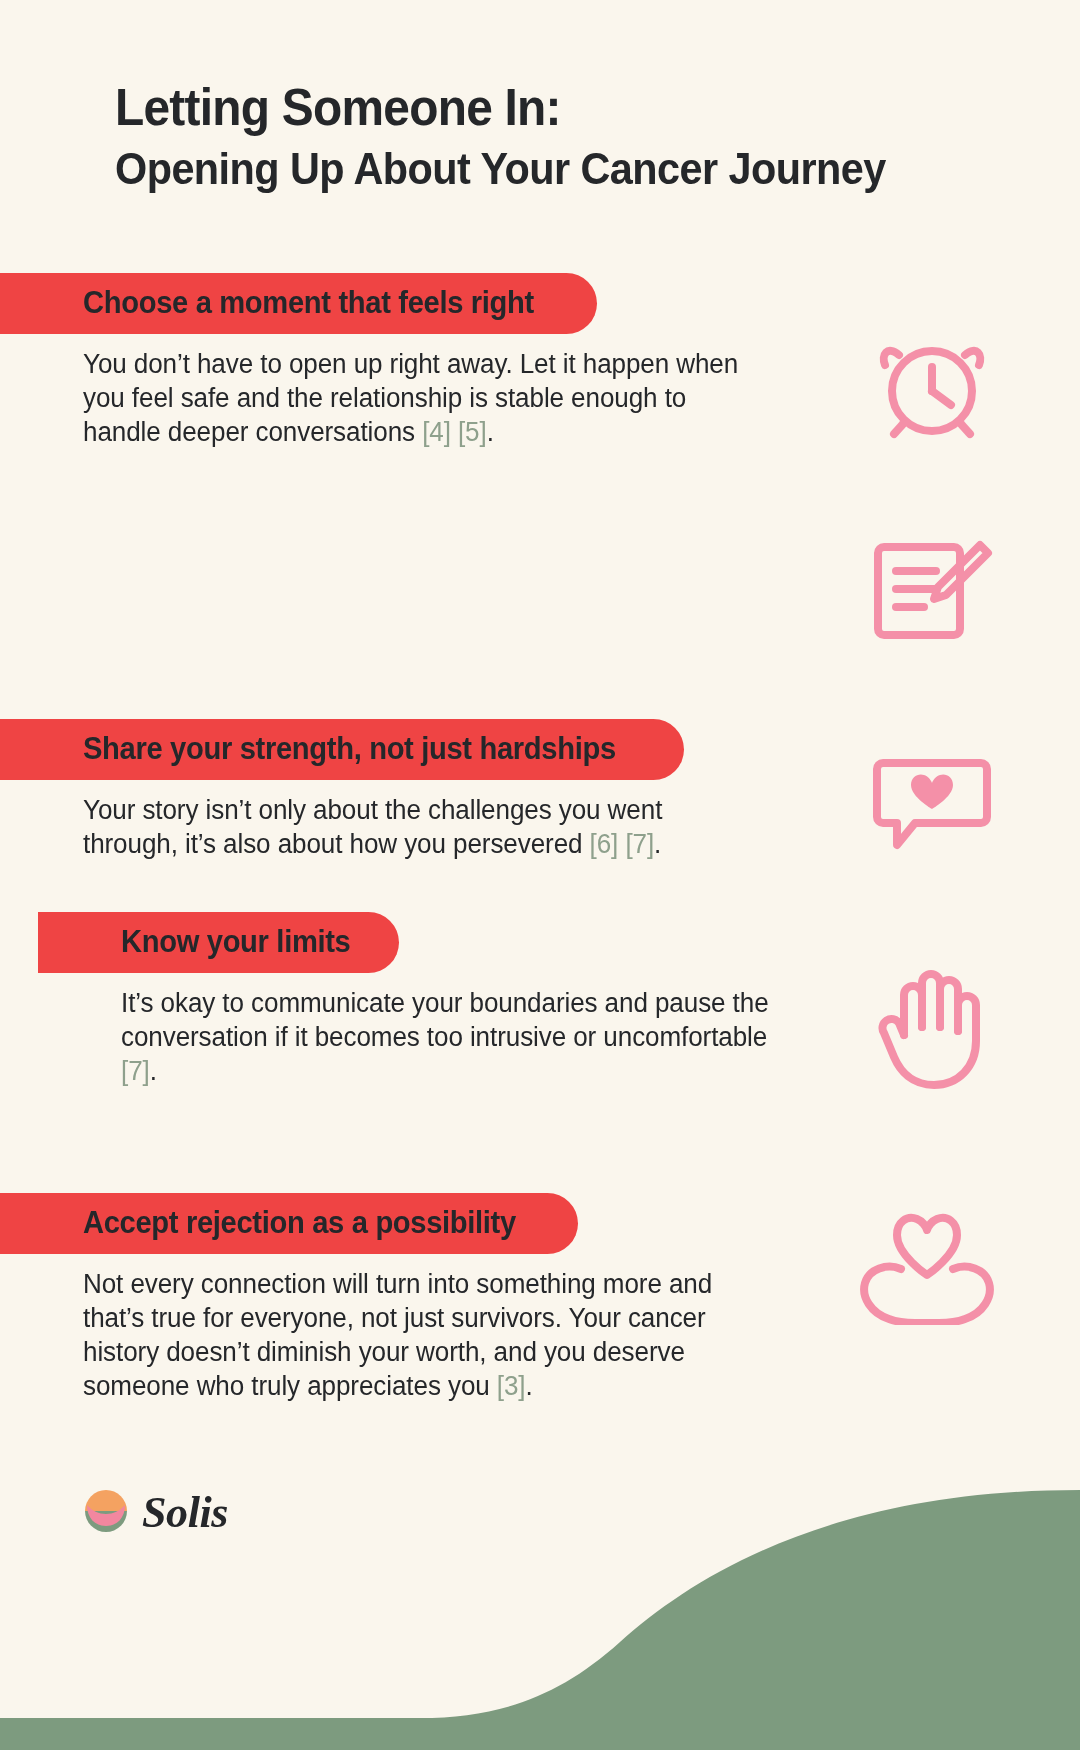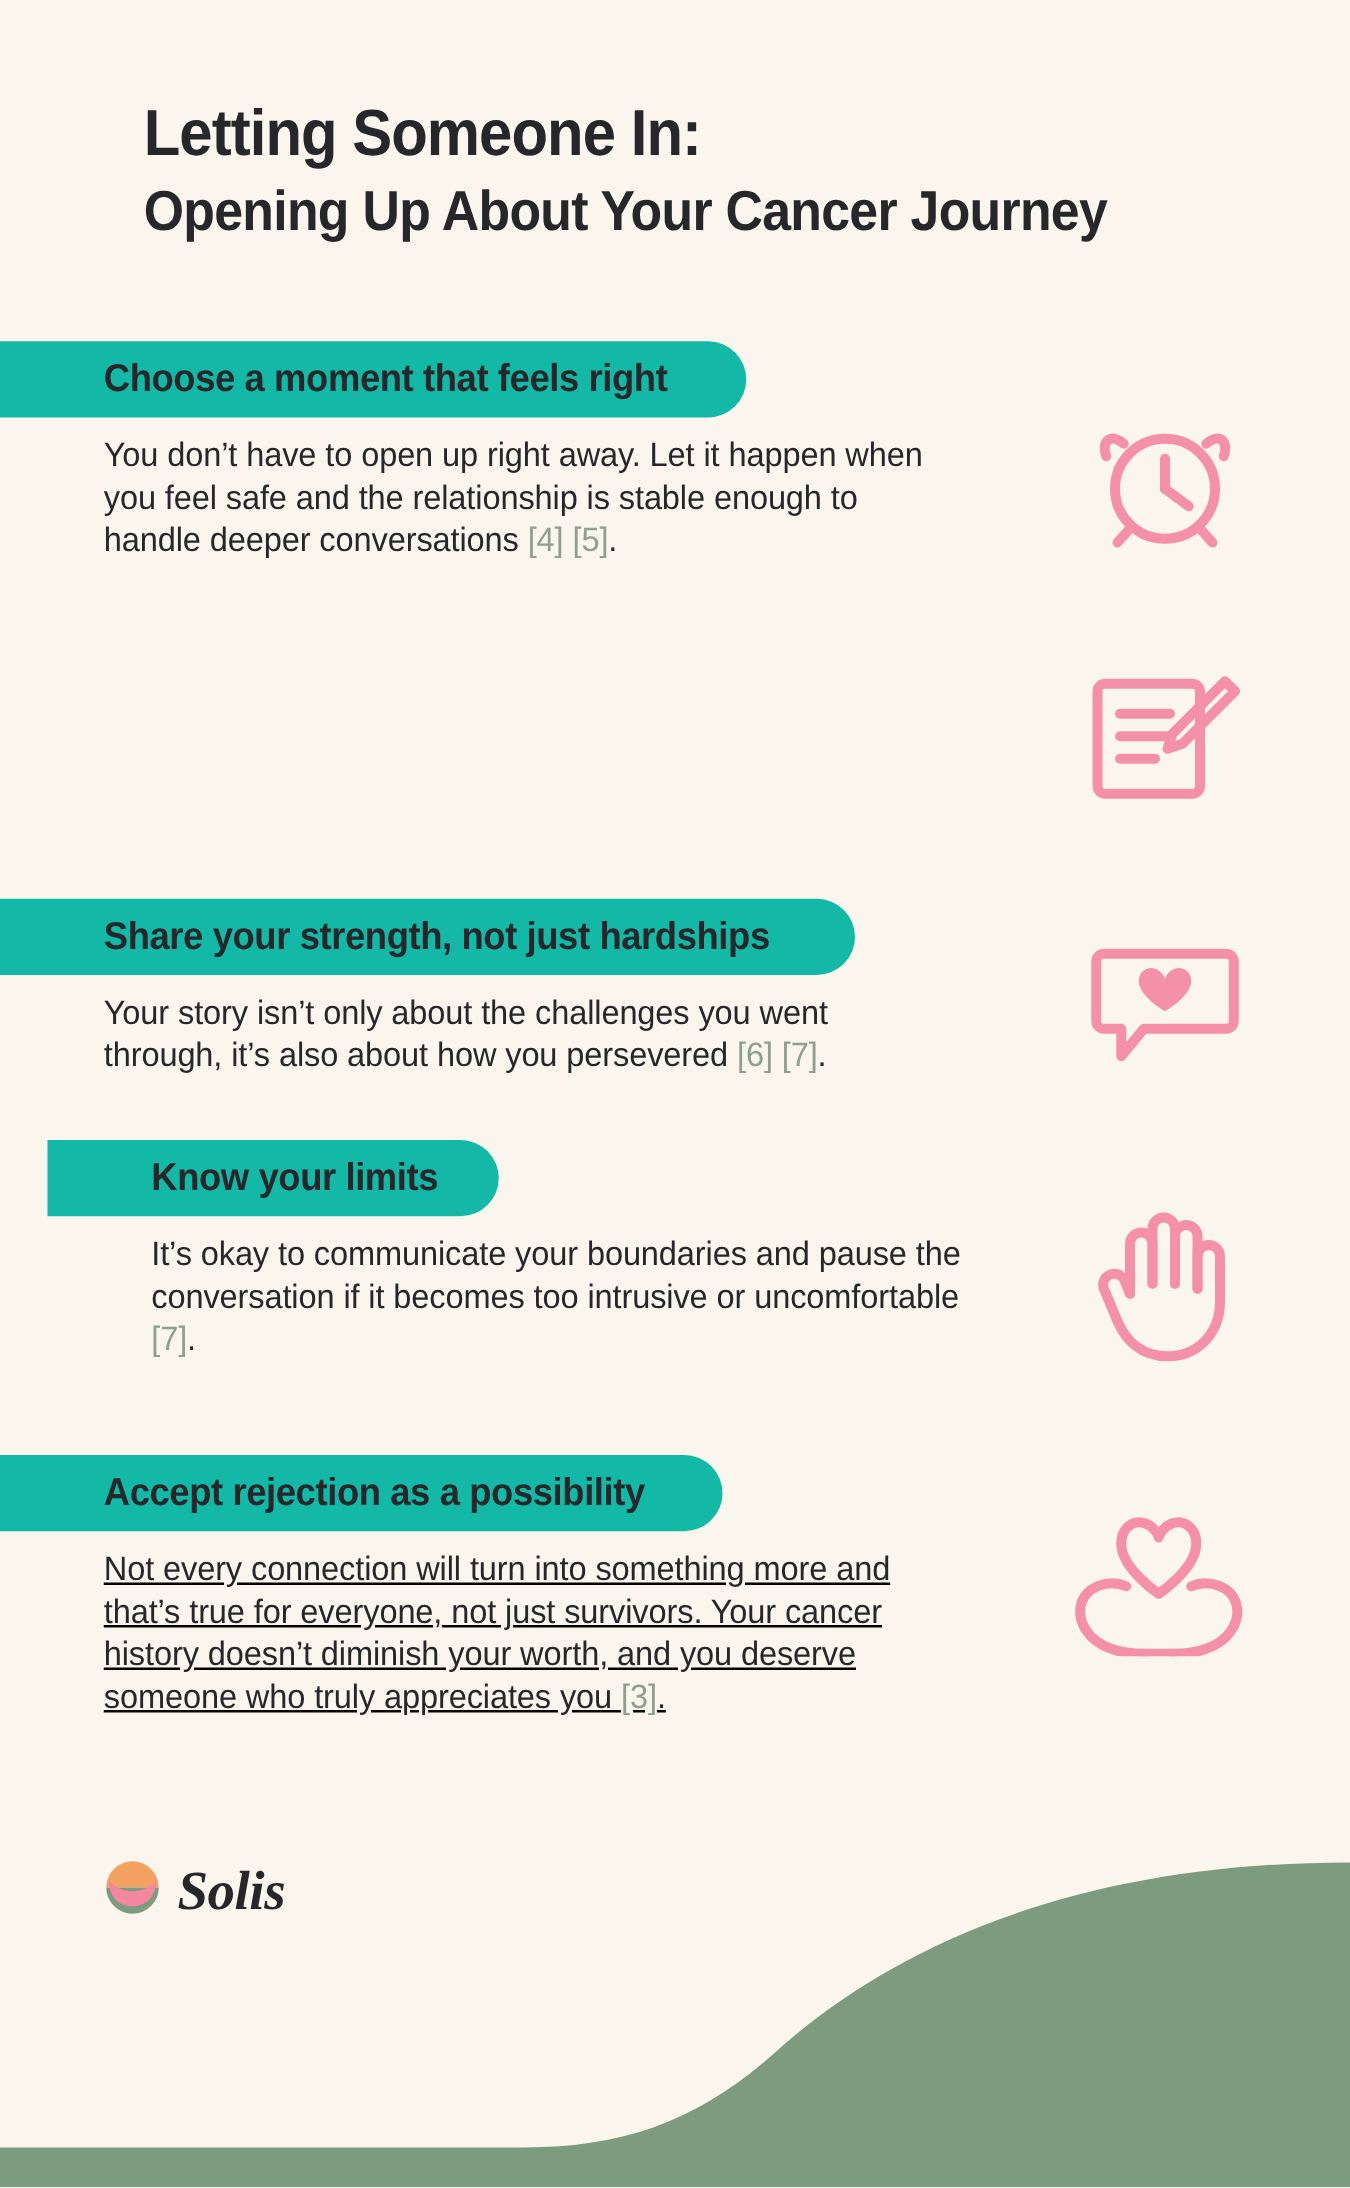--- a/index.html
+++ b/index.html
@@ -53,21 +53,21 @@
   }
 
   
   .section {
     position: absolute;
     left: 0;
     width: 1080px;
   }
   .pill {
     display: inline-block;
-    background: #14b8a6;
+    background: #ef4444;
     border-top-right-radius: 34px;
     border-bottom-right-radius: 34px;
     padding: 13px 34px 15px 83px;
     margin-left: 0;
   }
   .pill-text {
     font-size: 31px;
     font-weight: 700;
     color: #25272a;
     letter-spacing: -0.35px;
@@ -190,21 +190,21 @@
   </div>
   <div class="icon-wrap" style="top:960px; width:140px; height:130px;">
     <svg width="116" height="128" viewBox="0 0 116 128" fill="none" stroke="#f490a8" stroke-width="8" stroke-linecap="round" stroke-linejoin="round">
       <path d="M30 74 V34 a9 9 0 0 1 18 0 v32"></path>
       <path d="M48 66 V22 a9 9 0 0 1 18 0 v44"></path>
       <path d="M66 66 V28 a9 9 0 0 1 18 0 v42"></path>
       <path d="M84 70 V44 a9 9 0 0 1 18 0 v36 c0 26 -18 44 -42 44 c-22 0 -34 -14 -40 -28 L10 72 a9 9 0 0 1 15 -10 l5 12"></path>
     </svg>
   </div>
 
-  <div class="section" style="top:1164px;text-decoration:underline;">
+  <div class="section" style="top:1193px;">
     <div class="pill">
       <span class="pill-text">Accept rejection as a possibility</span>
     </div>
     <p class="body-text"><span>Not every connection will turn into something more and that’s true for everyone, not just survivors. Your cancer history doesn’t diminish your worth, and you deserve someone who truly appreciates you </span><span class="cite">[3]</span><span>.</span></p>
   </div>
   <div class="icon-wrap" style="top:1205px; width:150px; height:122px;">
     <svg width="140" height="118" viewBox="0 0 140 118" fill="none" stroke="#f490a8" stroke-width="8" stroke-linecap="round" stroke-linejoin="round">
       <path d="M70 68 C70 68 40 48 40 28 C40 15 50 8 60 12 C65 14 69 19 70 23 C71 19 75 14 80 12 C90 8 100 15 100 28 C100 48 70 68 70 68 Z"></path>
       <path d="M44 62 C30 56 12 62 8 76 c-4 14 6 30 24 36 c8 3 18 4 26 4"></path>
       <path d="M96 62 c14 -6 32 0 36 14 c4 14 -6 30 -24 36 c-8 3 -18 4 -26 4"></path>

